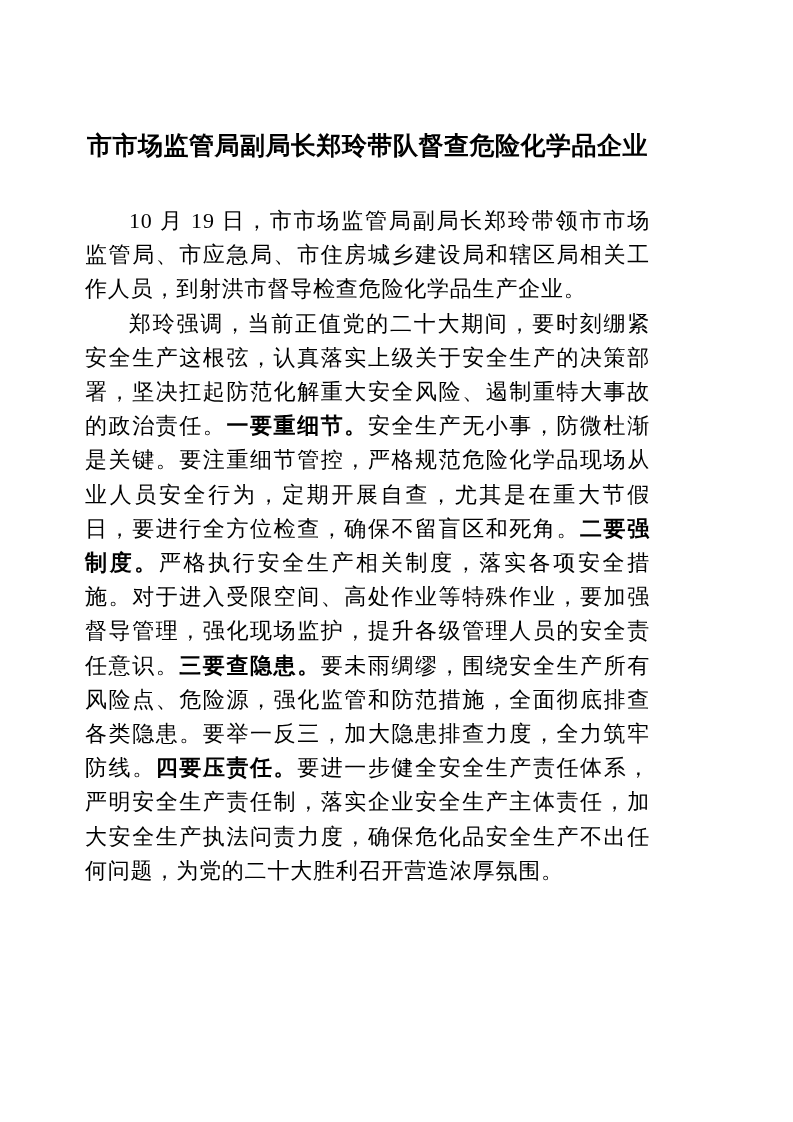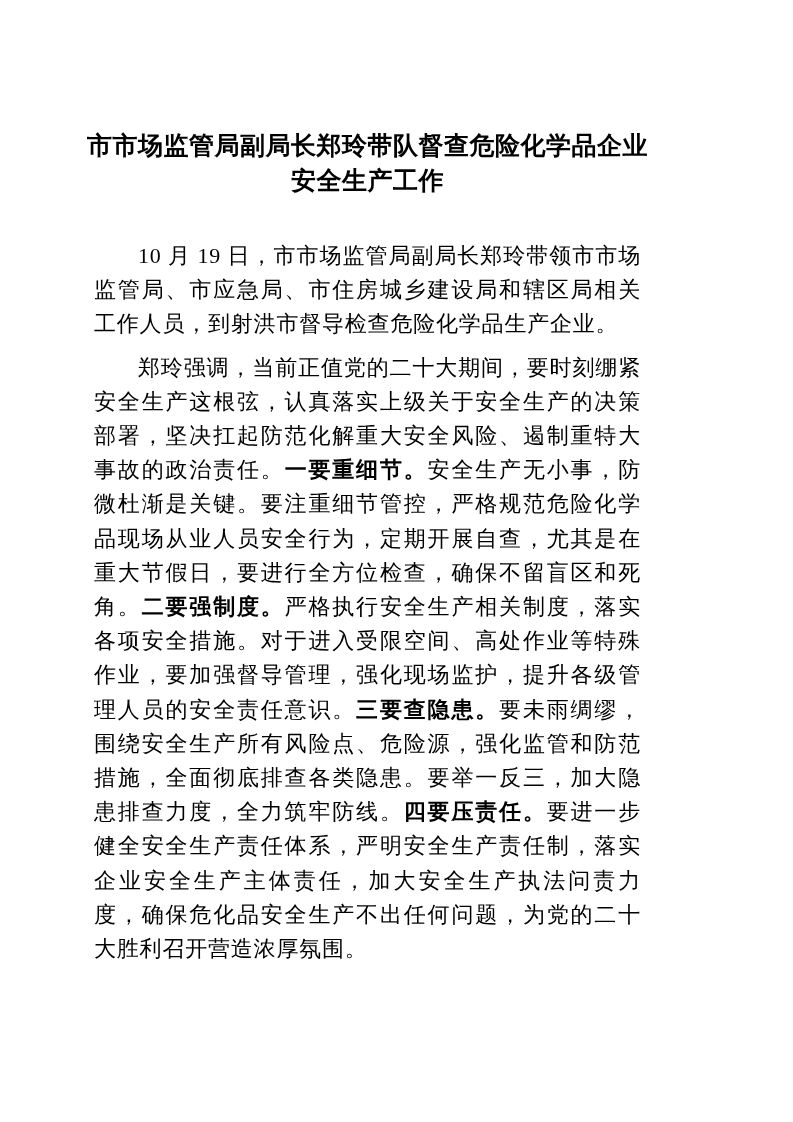--- a/index.html
+++ b/index.html
@@ -23,40 +23,39 @@
     font-size: 25px;
     line-height: 35px;
     font-weight: bold;
     text-align: center;
     letter-spacing: 0.5px;
   }
   .doc-title .title-line {
     display: block;
   }
   .doc-body p.body-para {
-    margin: 9px;
+    margin: 0;
     font-size: 22px;
     line-height: 34.2px;
     letter-spacing: 0.8px;
     text-align: justify;
     text-indent: 2em;
     word-break: break-all;
   }
   .doc-body .run {
     font-weight: normal;
   }
   .doc-body .run.bold {
     font-weight: bold;
   }
 </style>
 </head>
 <body>
 
 <div class="page">
   <h1 class="doc-title">
     <span class="title-line">市市场监管局副局长郑玲带队督查危险化学品企业</span>
-    <span class="title-line">安全生产工作</span>
   </h1>
   <div class="doc-body">
       <p class="body-para"><span class="run">10 月 19 日，市市场监管局副局长郑玲带领市市场监管局、市应急局、市住房城乡建设局和辖区局相关工作人员，到射洪市督导检查危险化学品生产企业。</span></p>
       <p class="body-para"><span class="run">郑玲强调，当前正值党的二十大期间，要时刻绷紧安全生产这根弦，认真落实上级关于安全生产的决策部署，坚决扛起防范化解重大安全风险、遏制重特大事故的政治责任。</span><span class="run bold">一要重细节。</span><span class="run">安全生产无小事，防微杜渐是关键。要注重细节管控，严格规范危险化学品现场从业人员安全行为，定期开展自查，尤其是在重大节假日，要进行全方位检查，确保不留盲区和死角。</span><span class="run bold">二要强制度。</span><span class="run">严格执行安全生产相关制度，落实各项安全措施。对于进入受限空间、高处作业等特殊作业，要加强督导管理，强化现场监护，提升各级管理人员的安全责任意识。</span><span class="run bold">三要查隐患。</span><span class="run">要未雨绸缪，围绕安全生产所有风险点、危险源，强化监管和防范措施，全面彻底排查各类隐患。要举一反三，加大隐患排查力度，全力筑牢防线。</span><span class="run bold">四要压责任。</span><span class="run">要进一步健全安全生产责任体系，严明安全生产责任制，落实企业安全生产主体责任，加大安全生产执法问责力度，确保危化品安全生产不出任何问题，为党的二十大胜利召开营造浓厚氛围。</span></p>
     </div>
 </div>
 
 </body></html>

